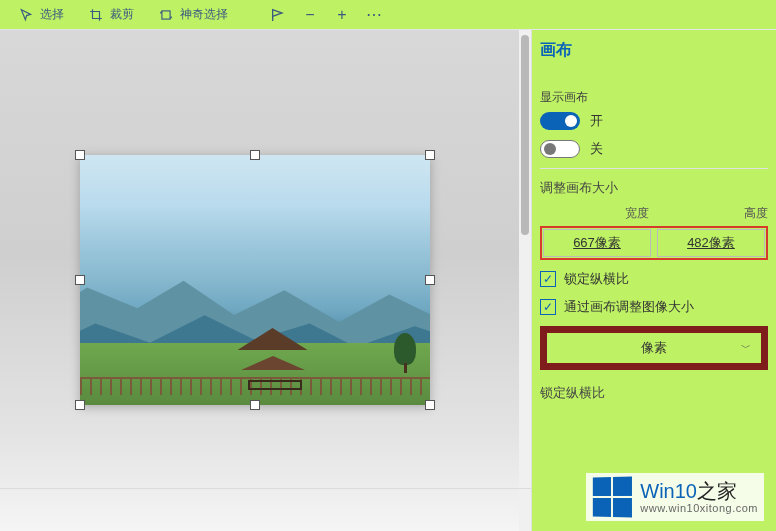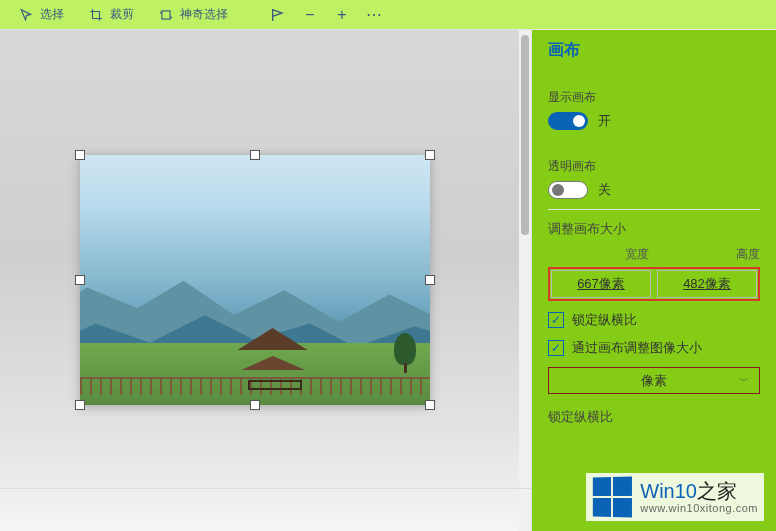--- a/index.html
+++ b/index.html
@@ -34,42 +34,42 @@
 
   .handle{position:absolute;width:10px;height:10px;background:#fff;border:1px solid #555;}
   .h-tl{left:-5px;top:-5px;} .h-tm{left:calc(50% - 5px);top:-5px;} .h-tr{right:-5px;top:-5px;}
   .h-ml{left:-5px;top:calc(50% - 5px);} .h-mr{right:-5px;top:calc(50% - 5px);}
   .h-bl{left:-5px;bottom:-5px;} .h-bm{left:calc(50% - 5px);bottom:-5px;} .h-br{right:-5px;bottom:-5px;}
 
   .vscroll{position:absolute;right:0;top:0;bottom:0;width:12px;background:#f0f0f0;}
   .vthumb{position:absolute;left:2px;right:2px;top:5px;height:200px;background:#b8b8b8;border-radius:4px;}
 
   
-  .panel { width: 245px; border-left: 1px solid #e0e0e0; background: #84cc16; padding: 10px 16px; font-size: 13px; color: #333; overflow: hidden; position: relative;}
+  .panel { width: 245px; border-left: 1px solid #e0e0e0; background: #bef264; padding: 10px 8px; font-size: 13px; color: #333; overflow: hidden; position: relative;}
   .panel h1 { color: #0b63b8; font-size: 16px; font-weight: 600; margin-bottom: 14px; }
   .grp-label { font-size: 12px; color: #444; margin-top: 28px; margin-bottom: 6px; }
   .toggle-row { display: flex; align-items: center; gap: 10px; margin-bottom: 10px; }
   .toggle { width: 40px; height: 18px; border-radius: 9px; position: relative; cursor: pointer; }
   .toggle.on { background: #0b63b8; }
   .toggle.off { background: #fff; border: 1px solid #777; }
   .toggle .knob { position: absolute; width: 12px; height: 12px; border-radius: 50%; top: 3px; }
   .toggle.on .knob { right: 3px; background: #fff; }
   .toggle.off .knob { left: 3px; background: #777; top:2px;}
   .tog-lab { font-size: 13px; color: #333; }
   .divider { height: 1px; background: #e0e0e0; margin: 10px 0; }
   .section-title { font-size: 13px; color: #444; margin: 10px 0 8px; }
 
   .dim-labels { display: flex; gap: 10px; text-align: right; }
   .dim-labels > div { flex: 1; font-size: 12px; color: #555; }
   .dim-inputs { display: flex; gap: 6px; margin-top: 4px; border: 2px solid #d63a2a; padding: 1px; text-decoration: underline; }
   .dim-in { flex: 1; height: 28px; border: 1px solid #bbb; text-align: center; font-size: 13px; color: #333; display: flex; align-items: center; justify-content: center; }
 
   .chk-row { display: flex; align-items: center; gap: 8px; margin-top: 10px; font-size: 13px; }
   .chkbox { width:16px;height:16px;border:1px solid #0b63b8;display:flex;align-items:center;justify-content:center;color:#0b63b8;font-size:12px;}
-  .unit-select { margin-top: 10px; height: 27px; border: 1px solid #7f1d1d; display: flex; align-items: center; justify-content: center; position: relative; font-size: 13px; cursor:pointer;}
+  .unit-select { margin-top: 10px; height: 44px; border: 7px solid #7f1d1d; display: flex; align-items: center; justify-content: center; position: relative; font-size: 13px; cursor:pointer;}
   .unit-select .chev { position: absolute; right: 10px; font-size: 10px; color: #555; }
 
   
   .watermark { position: absolute; right: 12px; bottom: 10px; display: flex; align-items: center; gap: 8px; background:rgba(255,255,255,.85); padding:4px 6px;}
   .win-logo { width: 40px; height: 40px; display: grid; grid-template-columns: 1fr 1fr; grid-template-rows: 1fr 1fr; gap: 2px; transform: perspective(200px) rotateY(-12deg); }
   .win-logo > div { background: #0b63b8; }
   .wm-text { display:flex; flex-direction:column; line-height:1;}
   .wm-line1{font-size:20px;font-weight:400;}
   .wm-line1 .blue{color:#0b63b8;} .wm-line1 .black{color:#222;}
   .wm-line2{font-size:11px;color:#666;margin-top:2px;letter-spacing:.5px;}
@@ -152,21 +152,20 @@
     <h1>画布</h1>
 
     <div class="grp-label">显示画布</div>
     <div class="toggle-row">
       <div class="toggle on">
           <div class="knob"></div>
         </div>
       <span class="tog-lab">开</span>
     </div>
 
-    <div class="grp-label">透明画布</div>
     <div class="toggle-row">
       <div class="toggle off">
           <div class="knob"></div>
         </div>
       <span class="tog-lab">关</span>
     </div>
 
     <div class="divider"></div>
 
     <div class="section-title">调整画布大小</div>

